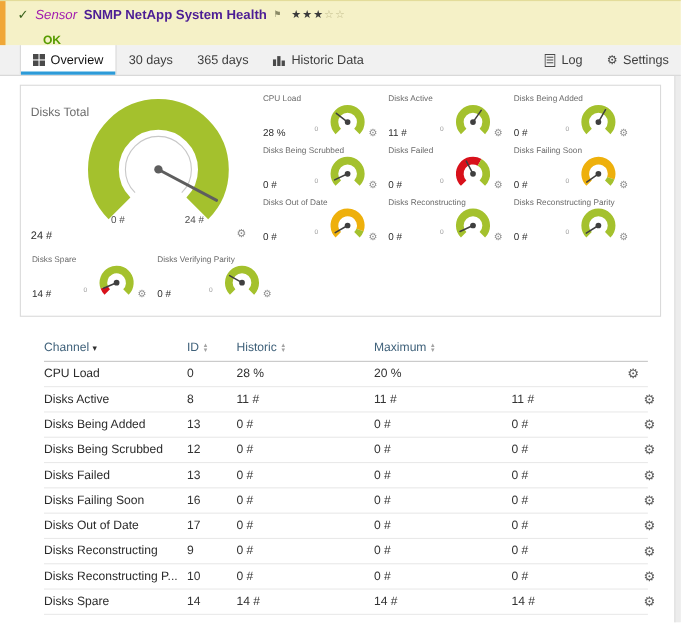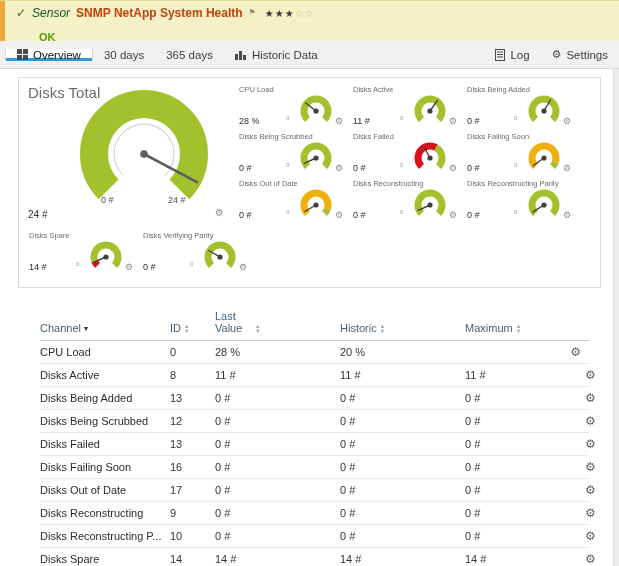--- a/index.html
+++ b/index.html
@@ -5,42 +5,42 @@
   *{box-sizing:border-box;}
   html,body{margin:0;padding:0;}
   body{width:619px;height:566px;overflow:hidden;background:#fff;position:relative;
        font-family:"Liberation Sans","DejaVu Sans",sans-serif;}
 
   
   .header{height:41px;background:#f5f1c7;border-top:1px solid #e3dc9a;position:relative;padding-left:16px;}
   .header-stripe{position:absolute;left:0;top:0;width:5px;height:100%;background:#f0a737;}
   .header-row1{display:flex;align-items:center;gap:6px;padding-top:5px;font-size:12px;color:#333;}
   .check-icon{color:#39621c;font-weight:bold;}
-  .kind{font-style:italic;color:#14532d;}
-  .title{font-weight:bold;color:#c2410c;}
+  .kind{font-style:italic;color:#a21caf;}
+  .title{font-weight:bold;color:#4c1d95;}
   .flag-icon{font-size:8px;color:#8a8a66;align-self:flex-start;margin-top:2px;}
   .stars{font-size:10px;letter-spacing:1px;margin-left:3px;}
   .stars .f{color:#3a3a3a;}
   .stars .e{color:#c2bd8d;}
   .header-row2{margin-top:11px;padding-left:23px;font-size:11px;font-weight:bold;color:#579b00;}
 
   
   .tabs{height:28px;background:#f1f1f1;border-bottom:1px solid #d6d6d6;display:flex;
-        font-size:11.5px;color:#3d3d3d;padding-left:5px;align-items:center;}
+        font-size:11.5px;color:#3d3d3d;padding-left:18px;}
   .tab{display:flex;align-items:center;gap:5px;padding:0 11px;cursor:pointer;}
   .tab.active{background:#fff;border-left:1px solid #d6d6d6;border-right:1px solid #d6d6d6;
         box-shadow:inset 0 -3px 0 #2d9bd8;color:#101010;}
   .tab.push{margin-left:auto;}
   .ticon{display:flex;align-items:center;}
   .ticon.glyph{font-size:11px;color:#4a4a4a;}
 
   
   .content{padding:8px 18px 0;}
   .panel{position:relative;height:211px;border:1px solid #dadada;background:#fff;}
-  .big-label{position:absolute;left:9px;top:6px;font-size:15px;color:#6d6d6d;}
+  .big-label{position:absolute;left:9px;top:18px;font-size:11px;color:#6d6d6d;}
   .big-svg{position:absolute;left:40px;top:12px;}
   .big-scale-min{position:absolute;left:82px;top:117px;font-size:9px;color:#4e4e4e;}
   .big-scale-max{position:absolute;left:149px;top:117px;font-size:9px;color:#4e4e4e;}
   .big-value{position:absolute;left:9px;top:131px;font-size:10px;color:#2e2e2e;}
   .big-gear{position:absolute;left:196px;top:129px;font-size:10px;color:#8d8d8d;cursor:pointer;}
   .small-grid{position:absolute;left:218px;top:6px;display:grid;
         grid-template-columns:repeat(3,111px);grid-auto-rows:47px;column-gap:3px;}
   .bottom-row{position:absolute;left:8px;top:152px;display:flex;gap:3px;}
   .gtile{position:relative;width:111px;height:47px;}
   .glabel{position:absolute;left:2px;top:1px;font-size:7.5px;color:#6b6b6b;white-space:nowrap;}
@@ -285,27 +285,20 @@
         <span class="lblw">Channel</span>
         <span class="dd">▾</span>
       </div>
       <div class="th">
         <span class="lblw">ID</span>
         <span class="sorticon">
             <span>▲</span>
             <span>▼</span>
           </span>
       </div>
-      <div class="th last">
-        <span class="lblw">Last Value</span>
-        <span class="sorticon">
-            <span>▲</span>
-            <span>▼</span>
-          </span>
-      </div>
       <div class="th">
         <span class="lblw">Historic</span>
         <span class="sorticon">
             <span>▲</span>
             <span>▼</span>
           </span>
       </div>
       <div class="th">
         <span class="lblw">Maximum</span>
         <span class="sorticon">

